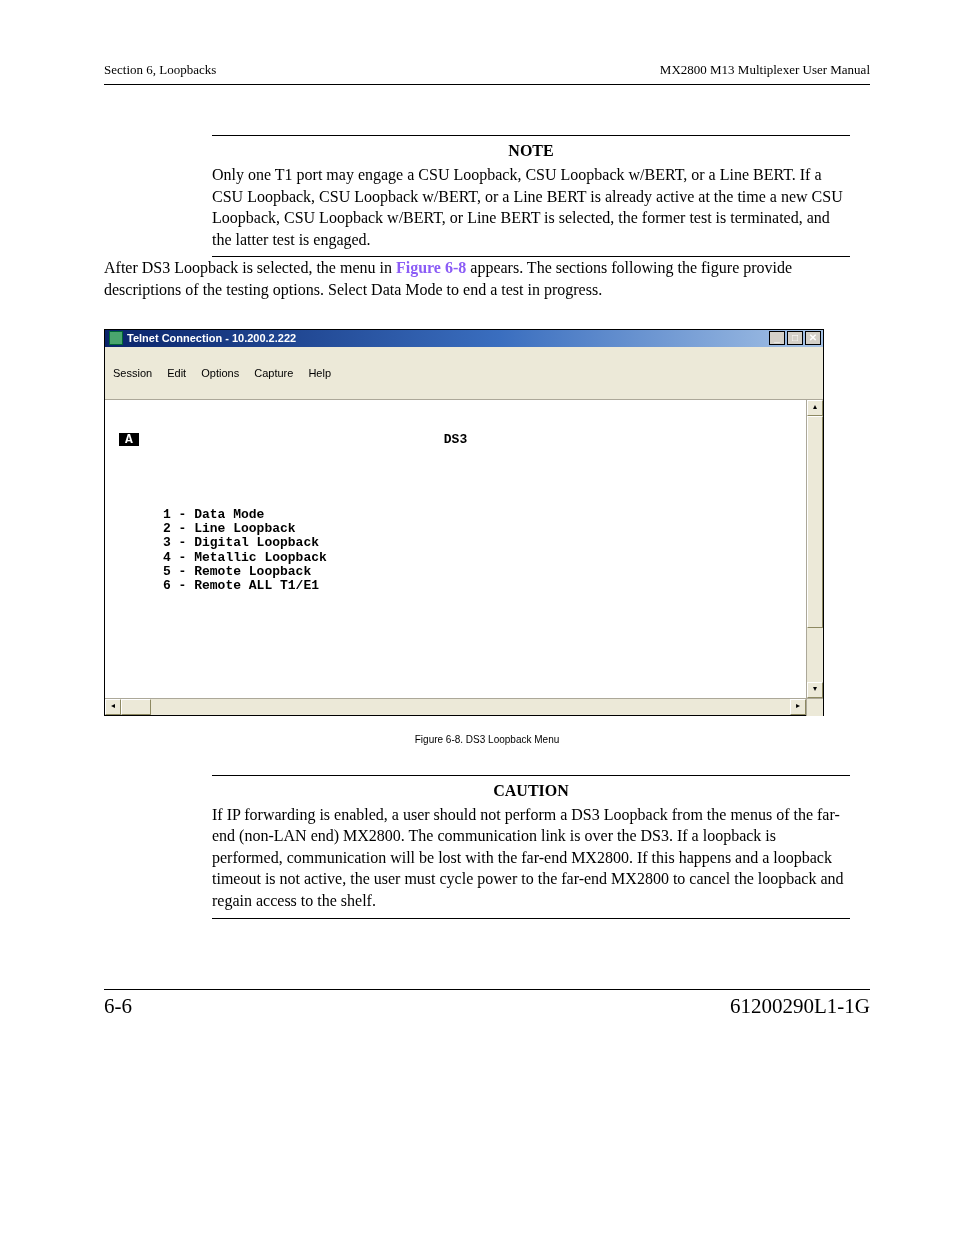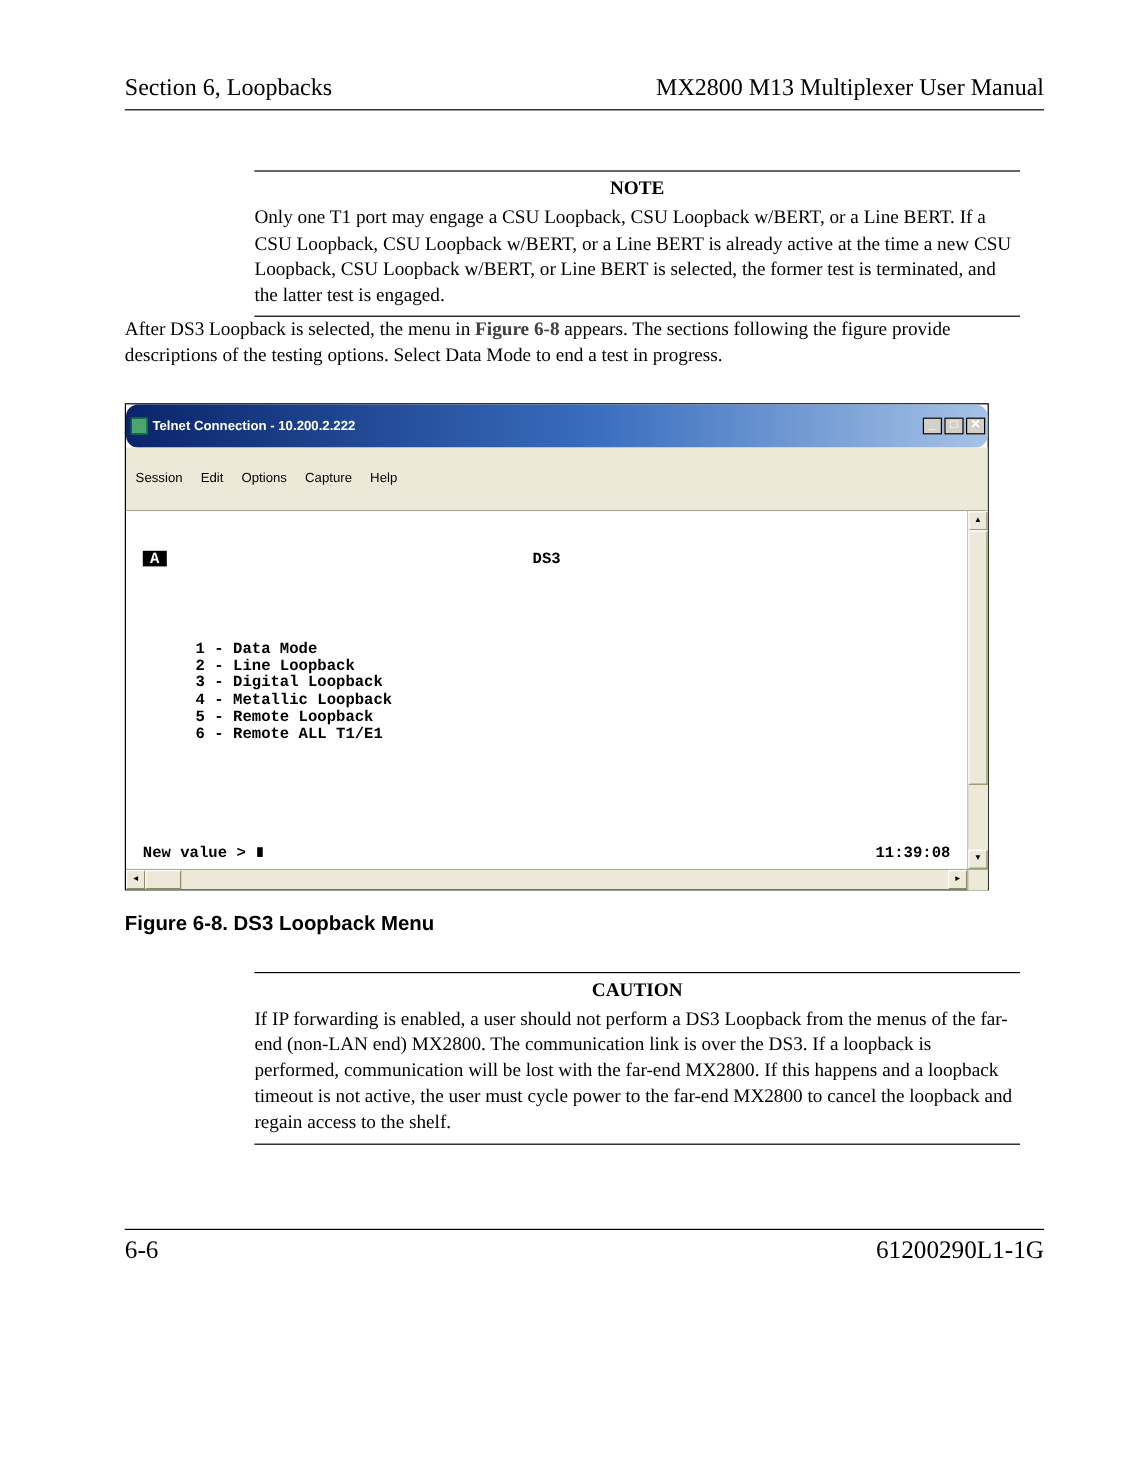--- a/index.html
+++ b/index.html
@@ -10,21 +10,21 @@
     font-family: "Times New Roman", Times, serif;
     color: #000;
     width: 954px;
   }
   .page {
     padding: 62px 84px 40px 104px;
   }
   .running-head {
     display: flex;
     justify-content: space-between;
-    font-size: 20px;
+    font-size: 13px;
     margin-bottom: 6px;
   }
   .rule {
     border: none;
     border-top: 1.2px solid #000;
     margin: 0;
   }
   .note-box, .caution-box {
     margin-left: 108px;
     margin-right: 20px;
@@ -53,39 +53,38 @@
     margin-top: 40px;
     margin-bottom: 14px;
     letter-spacing: 0.3px;
   }
   .section-heading .num { margin-right: 20px; }
   .section-para {
     font-size: 16px;
     line-height: 1.35;
     margin: 0 0 28px 0;
   }
-  .fig-link { color: #404040; font-weight: bold; }
+  .fig-link { color: #8b5cf6; font-weight: bold; }
 
   
   .telnet-window {
     border: 1px solid #000;
     margin: 0 0 18px 0;
     width: 720px;
     font-family: Tahoma, Arial, sans-serif;
   }
   .titlebar {
     display: flex;
     align-items: center;
-    height: 36px;
+    height: 17px;
     background: linear-gradient(to right, #0a246a, #3a6ebf 55%, #a6c3e6);
     color: #fff;
     font-size: 11px;
     font-weight: bold;
     padding-left: 4px;
-    border-radius: 10px;
   }
   .titlebar .app-icon {
     width: 14px; height: 14px;
     background: #4aa56e;
     border: 1px solid #063;
     margin-right: 4px;
   }
   .titlebar .title-text { flex: 1; white-space: nowrap; overflow: hidden; }
   .win-controls {
     display: flex;
@@ -182,22 +181,23 @@
   .sb-track-h { flex: 1; background: #ece9d8; display:flex; }
   .sb-thumb-h { width: 30px; height:100%; background:#ece9d8; border:1px solid #fff; border-right-color:#8d8961; border-bottom-color:#8d8961;}
   .resize-grip {
     width: 17px; height: 17px;
     background: #ece9d8;
     border-left: 1px solid #aca899;
   }
 
   .fig-caption {
     font-family: Arial, Helvetica, sans-serif;
-    font-weight: bold;
-    font-size: 17px;
+    font-weight: normal;
+    font-size: 10px;
+    text-align: center;
     margin: 0 0 30px 0;
   }
 
   .caution-box { margin-top: 28px; }
 
   .footer-area { margin-top: 70px; }
   .running-foot {
     display: flex;
     justify-content: space-between;
     font-size: 21px;
@@ -249,24 +249,20 @@
         <div class="term-header">
           <span class="term-badge">A</span>
           <span class="term-title-center">DS3</span>
         </div>
         <div class="term-menu">1 - Data Mode
 2 - Line Loopback
 3 - Digital Loopback
 4 - Metallic Loopback
 5 - Remote Loopback
 6 - Remote ALL T1/E1</div>
-        <div class="term-footer">
-          <span>New value &gt; ∎</span>
-          <span>11:39:08</span>
-        </div>
       </div>
       <div class="scroll-v">
         <div class="sb-btn">▴</div>
         <div class="sb-track-v">
             <div class="sb-thumb-v"></div>
           </div>
         <div class="sb-btn">▾</div>
       </div>
     </div>
     <div class="scroll-h">

